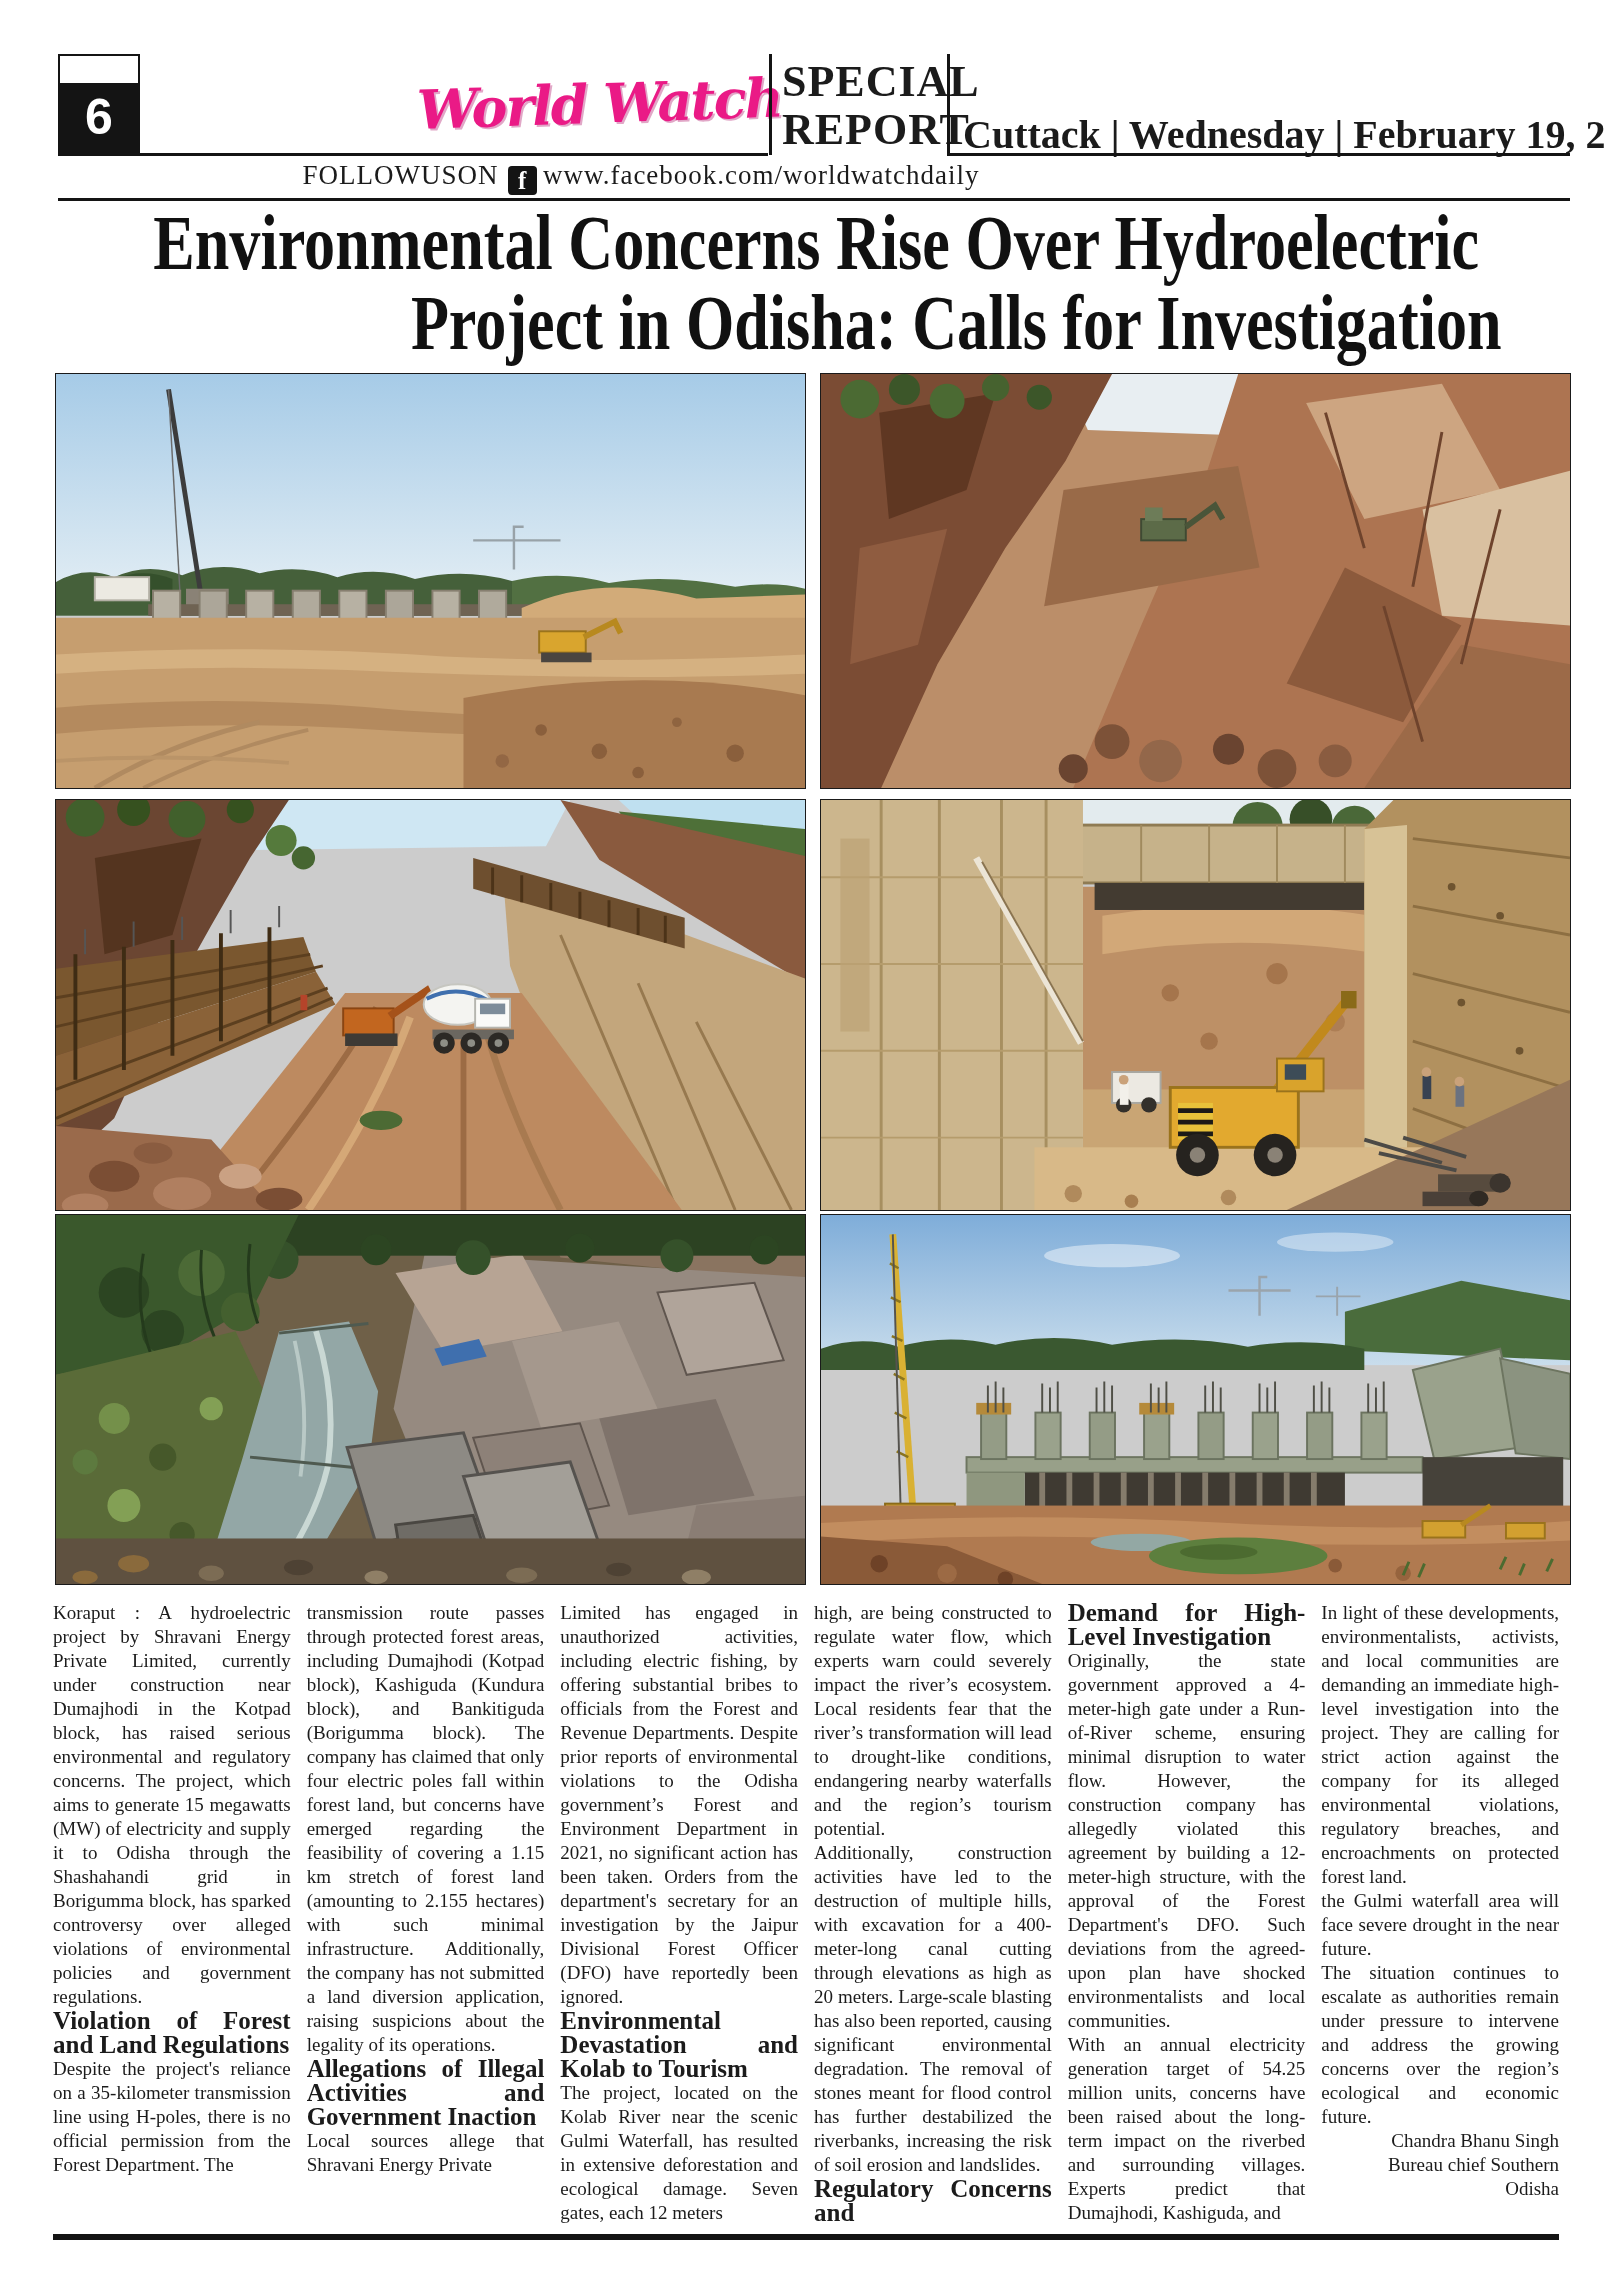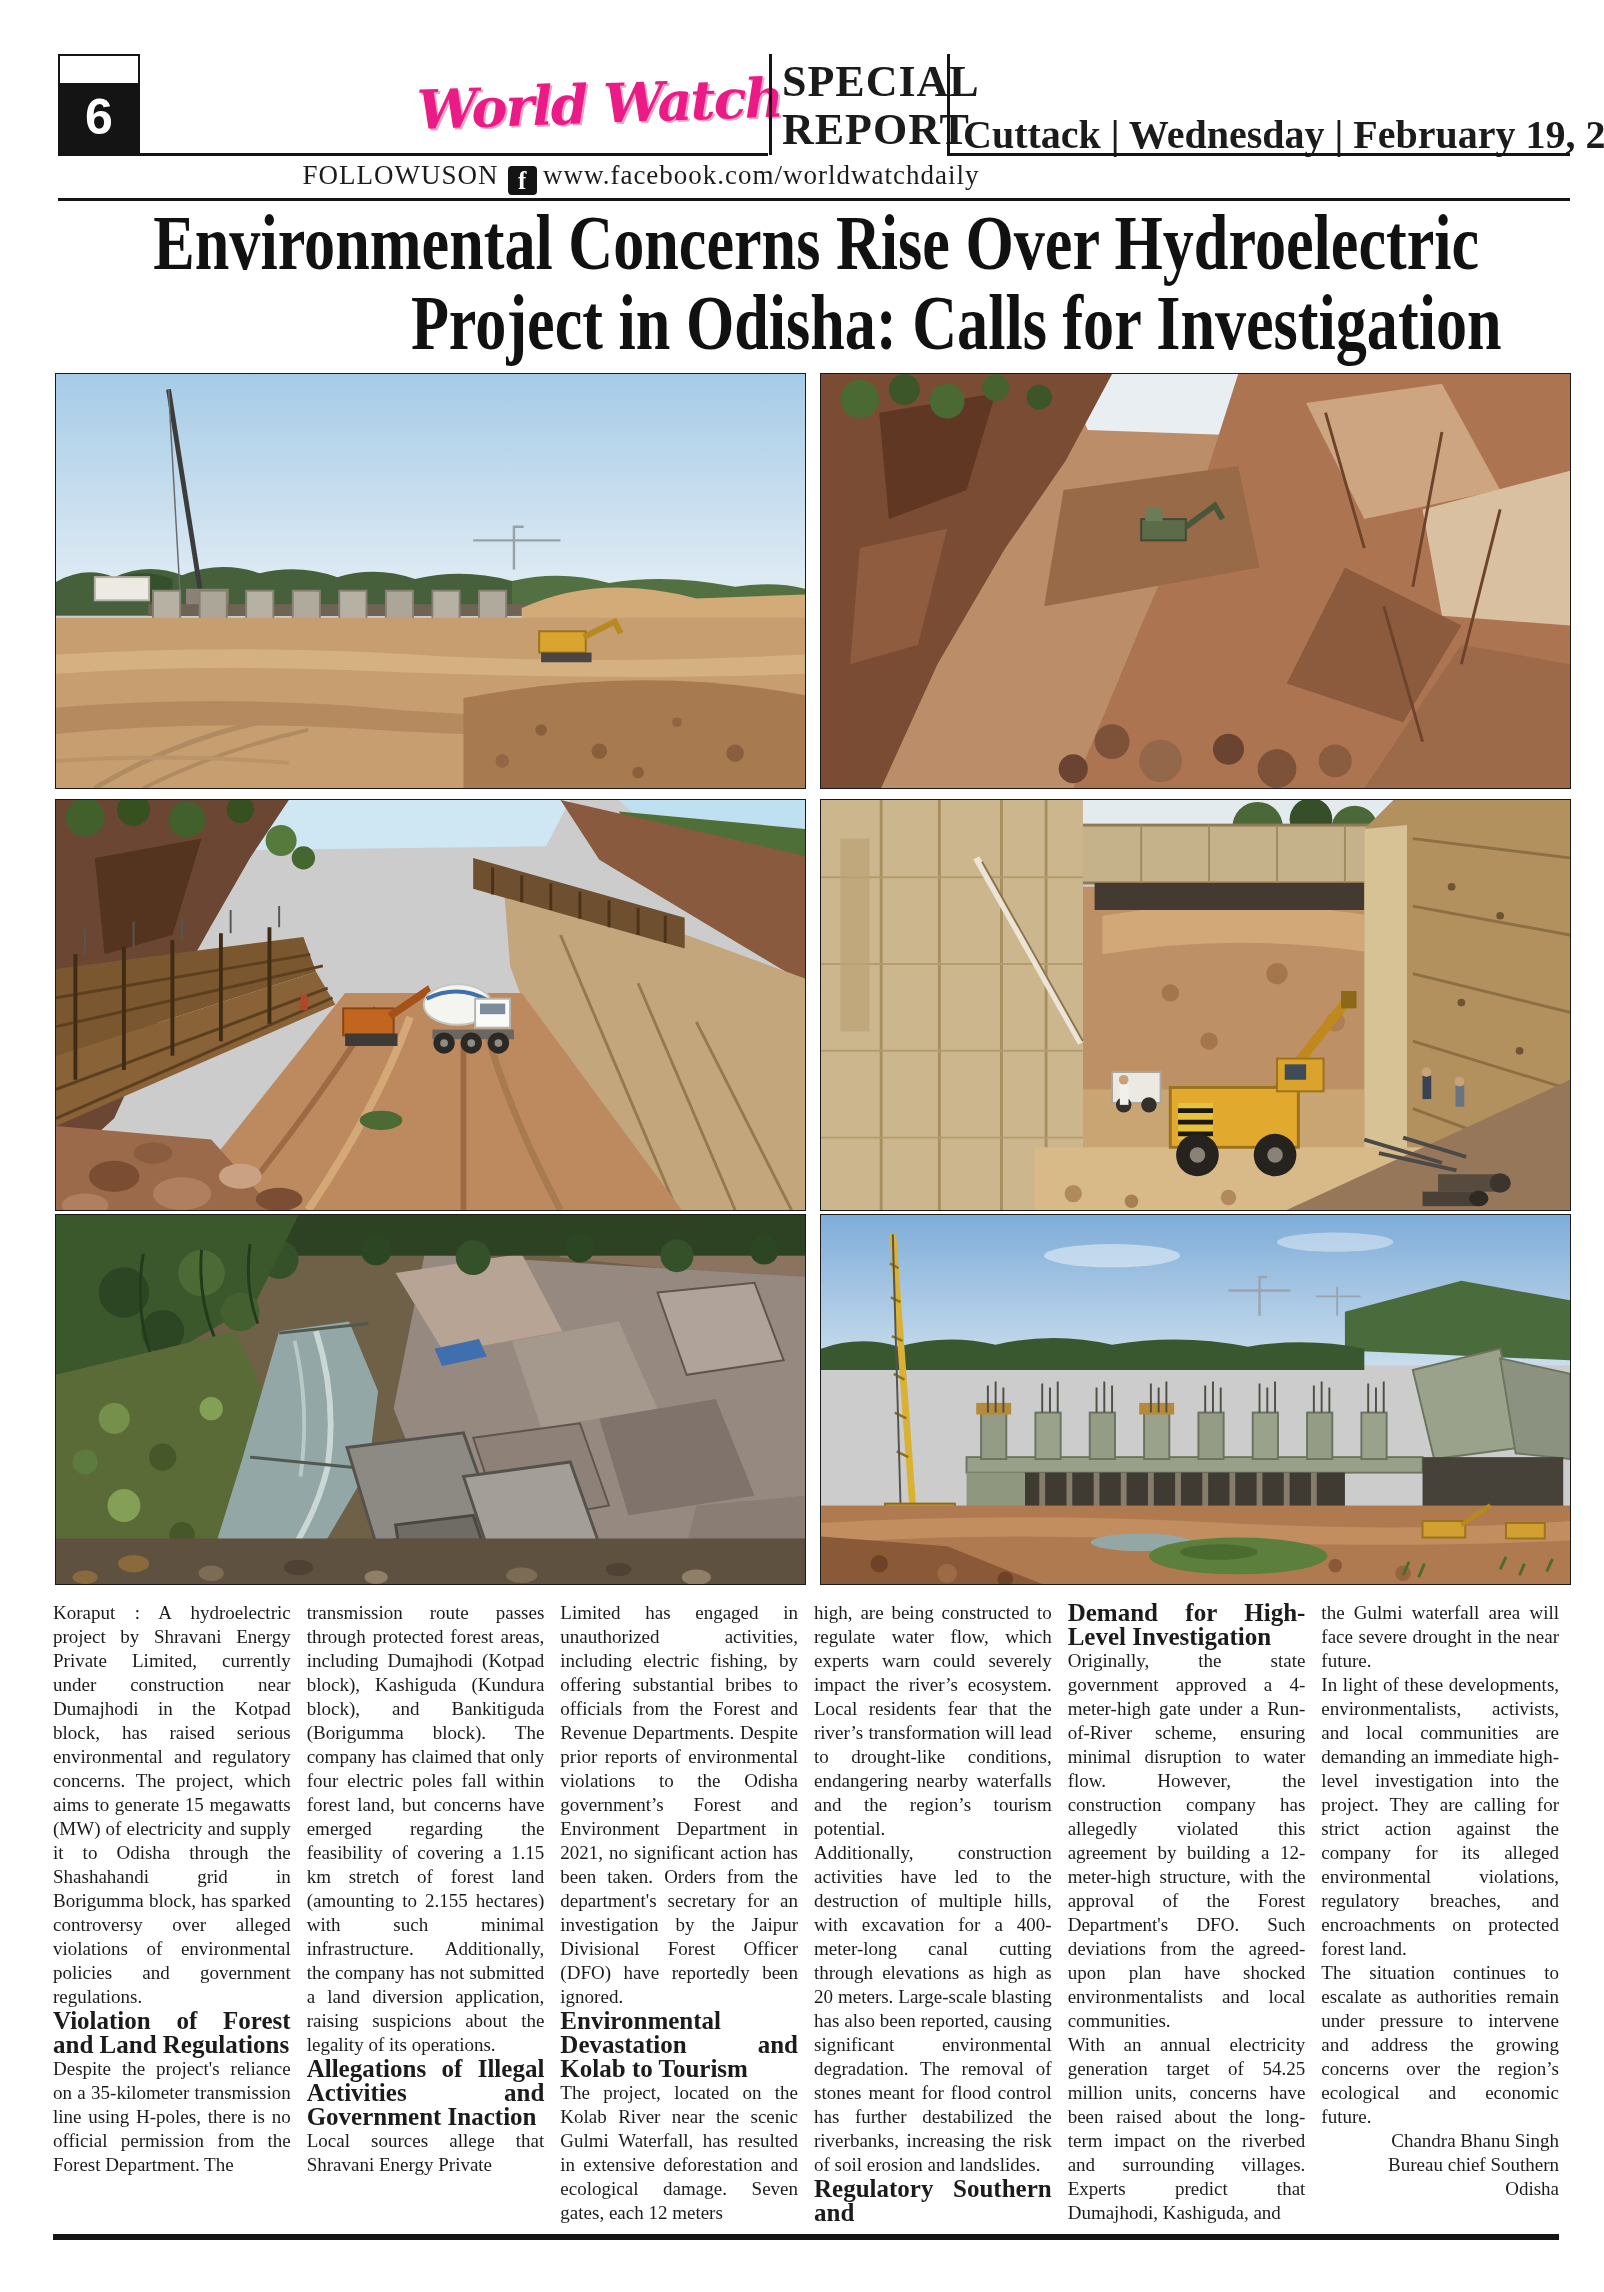--- a/index.html
+++ b/index.html
@@ -415,30 +415,30 @@
         <p class="body">Local sources allege that Shravani Energy Private</p>
       </div>
       <div class="col">
         <p class="body">Limited has engaged in unauthorized activities, including electric fishing, by offering substantial bribes to officials from the Forest and Revenue Departments. Despite prior reports of environmental violations to the Odisha government’s Forest and Environment Department in 2021, no significant action has been taken. Orders from the department's secretary for an investigation by the Jaipur Divisional Forest Officer (DFO) have reportedly been ignored.</p>
         <p class="subhead">Environmental Devastation and Kolab to Tourism</p>
         <p class="body">The project, located on the Kolab River near the scenic Gulmi Waterfall, has resulted in extensive deforestation and ecological damage. Seven gates, each 12 meters</p>
       </div>
       <div class="col">
         <p class="body">high, are being constructed to regulate water flow, which experts warn could severely impact the river’s ecosystem. Local residents fear that the river’s transformation will lead to drought-like conditions, endangering nearby waterfalls and the region’s tourism potential.</p>
         <p class="body">Additionally, construction activities have led to the destruction of multiple hills, with excavation for a 400-meter-long canal cutting through elevations as high as 20 meters. Large-scale blasting has also been reported, causing significant environmental degradation. The removal of stones meant for flood control has further destabilized the riverbanks, increasing the risk of soil erosion and landslides.</p>
-        <p class="subhead">Regulatory Southern and</p>
+        <p class="subhead">Regulatory Concerns and</p>
       </div>
       <div class="col">
         <p class="subhead">Demand for High-Level Investigation</p>
         <p class="body">Originally, the state government approved a 4-meter-high gate under a Run-of-River scheme, ensuring minimal disruption to water flow. However, the construction company has allegedly violated this agreement by building a 12-meter-high structure, with the approval of the Forest Department's DFO. Such deviations from the agreed-upon plan have shocked environmentalists and local communities.</p>
         <p class="body">With an annual electricity generation target of 54.25 million units, concerns have been raised about the long-term impact on the riverbed and surrounding villages. Experts predict that Dumajhodi, Kashiguda, and</p>
       </div>
       <div class="col">
+        <p class="body">In light of these developments, environmentalists, activists, and local communities are demanding an immediate high-level investigation into the project. They are calling for strict action against the company for its alleged environmental violations, regulatory breaches, and encroachments on protected forest land.</p>
         <p class="body">the Gulmi waterfall area will face severe drought in the near future.</p>
-        <p class="body">In light of these developments, environmentalists, activists, and local communities are demanding an immediate high-level investigation into the project. They are calling for strict action against the company for its alleged environmental violations, regulatory breaches, and encroachments on protected forest land.</p>
         <p class="body">The situation continues to escalate as authorities remain under pressure to intervene and address the growing concerns over the region’s ecological and economic future.</p>
         <p class="byline">Chandra Bhanu Singh</p>
         <p class="byline">Bureau chief Southern</p>
         <p class="byline">Odisha</p>
       </div>
     </div>
 
   <div class="bottomrule"></div>
 
 </div>

